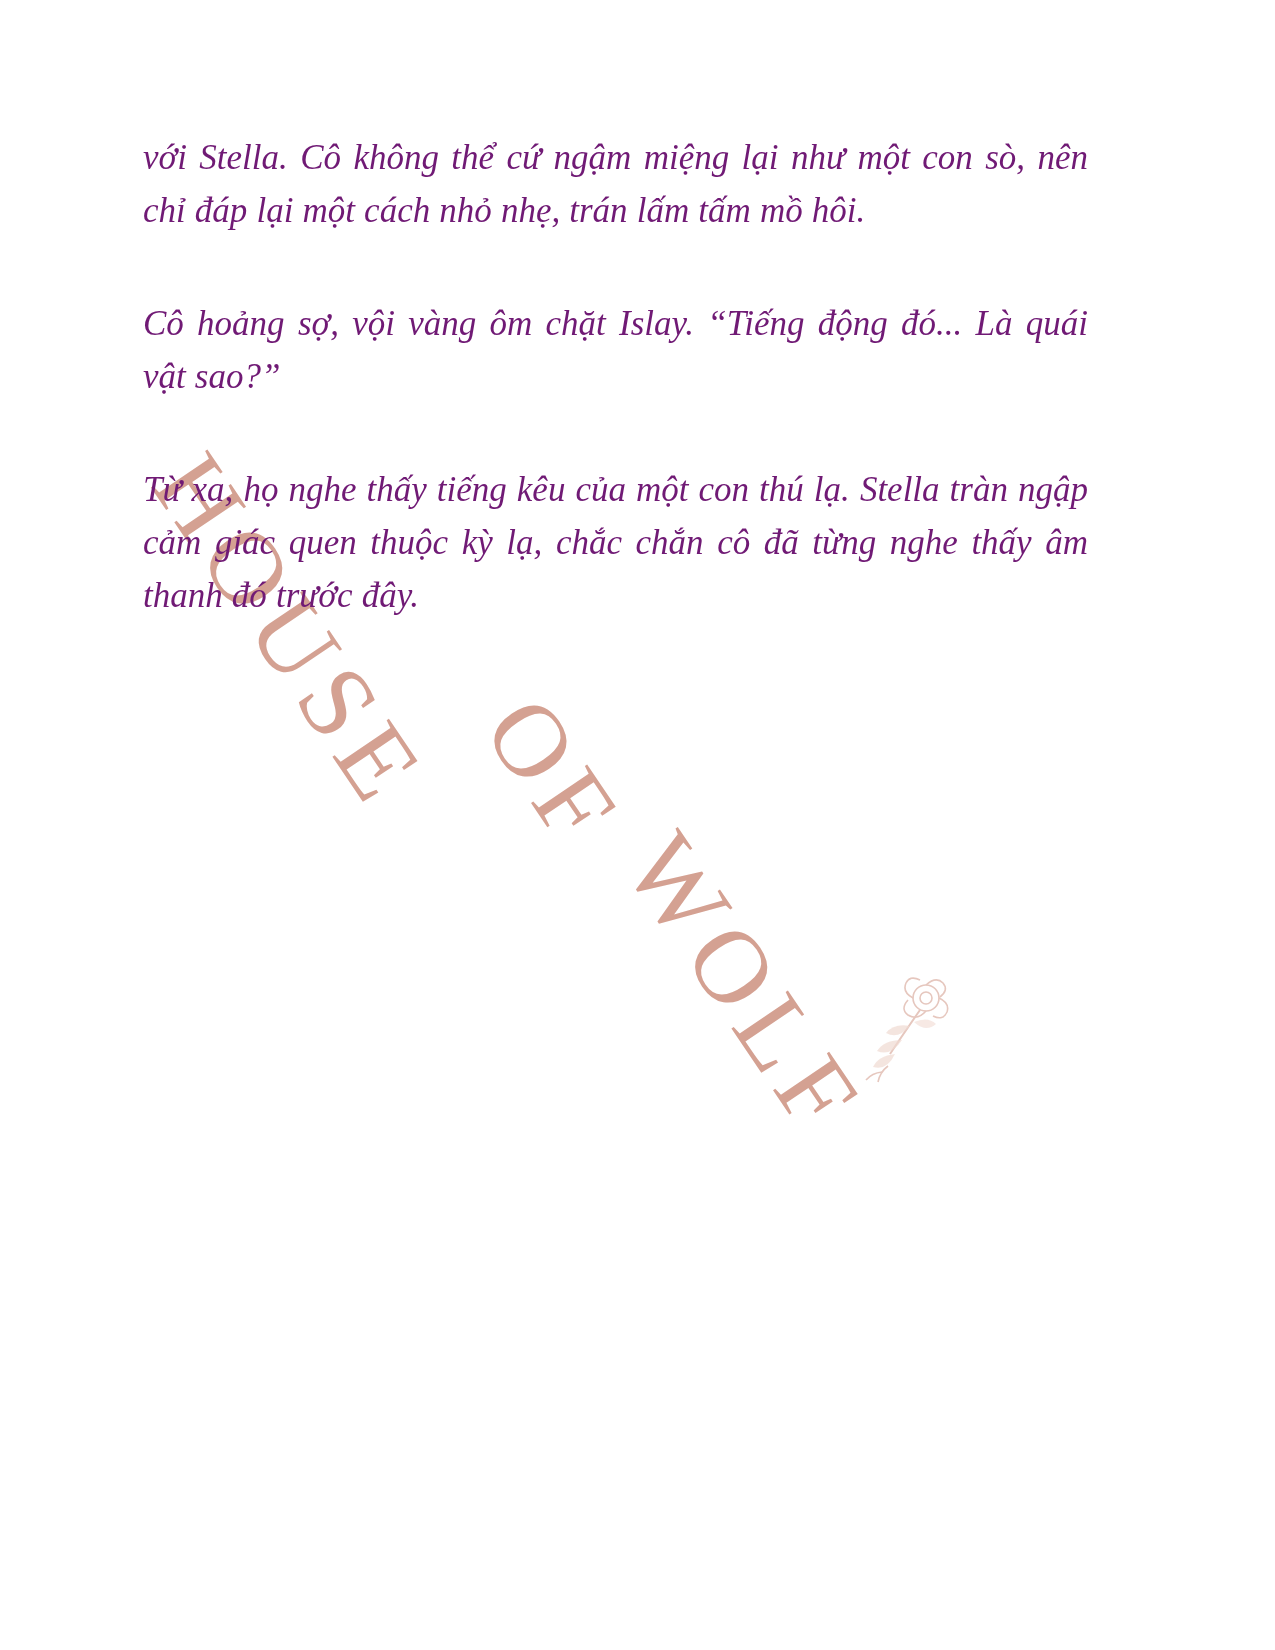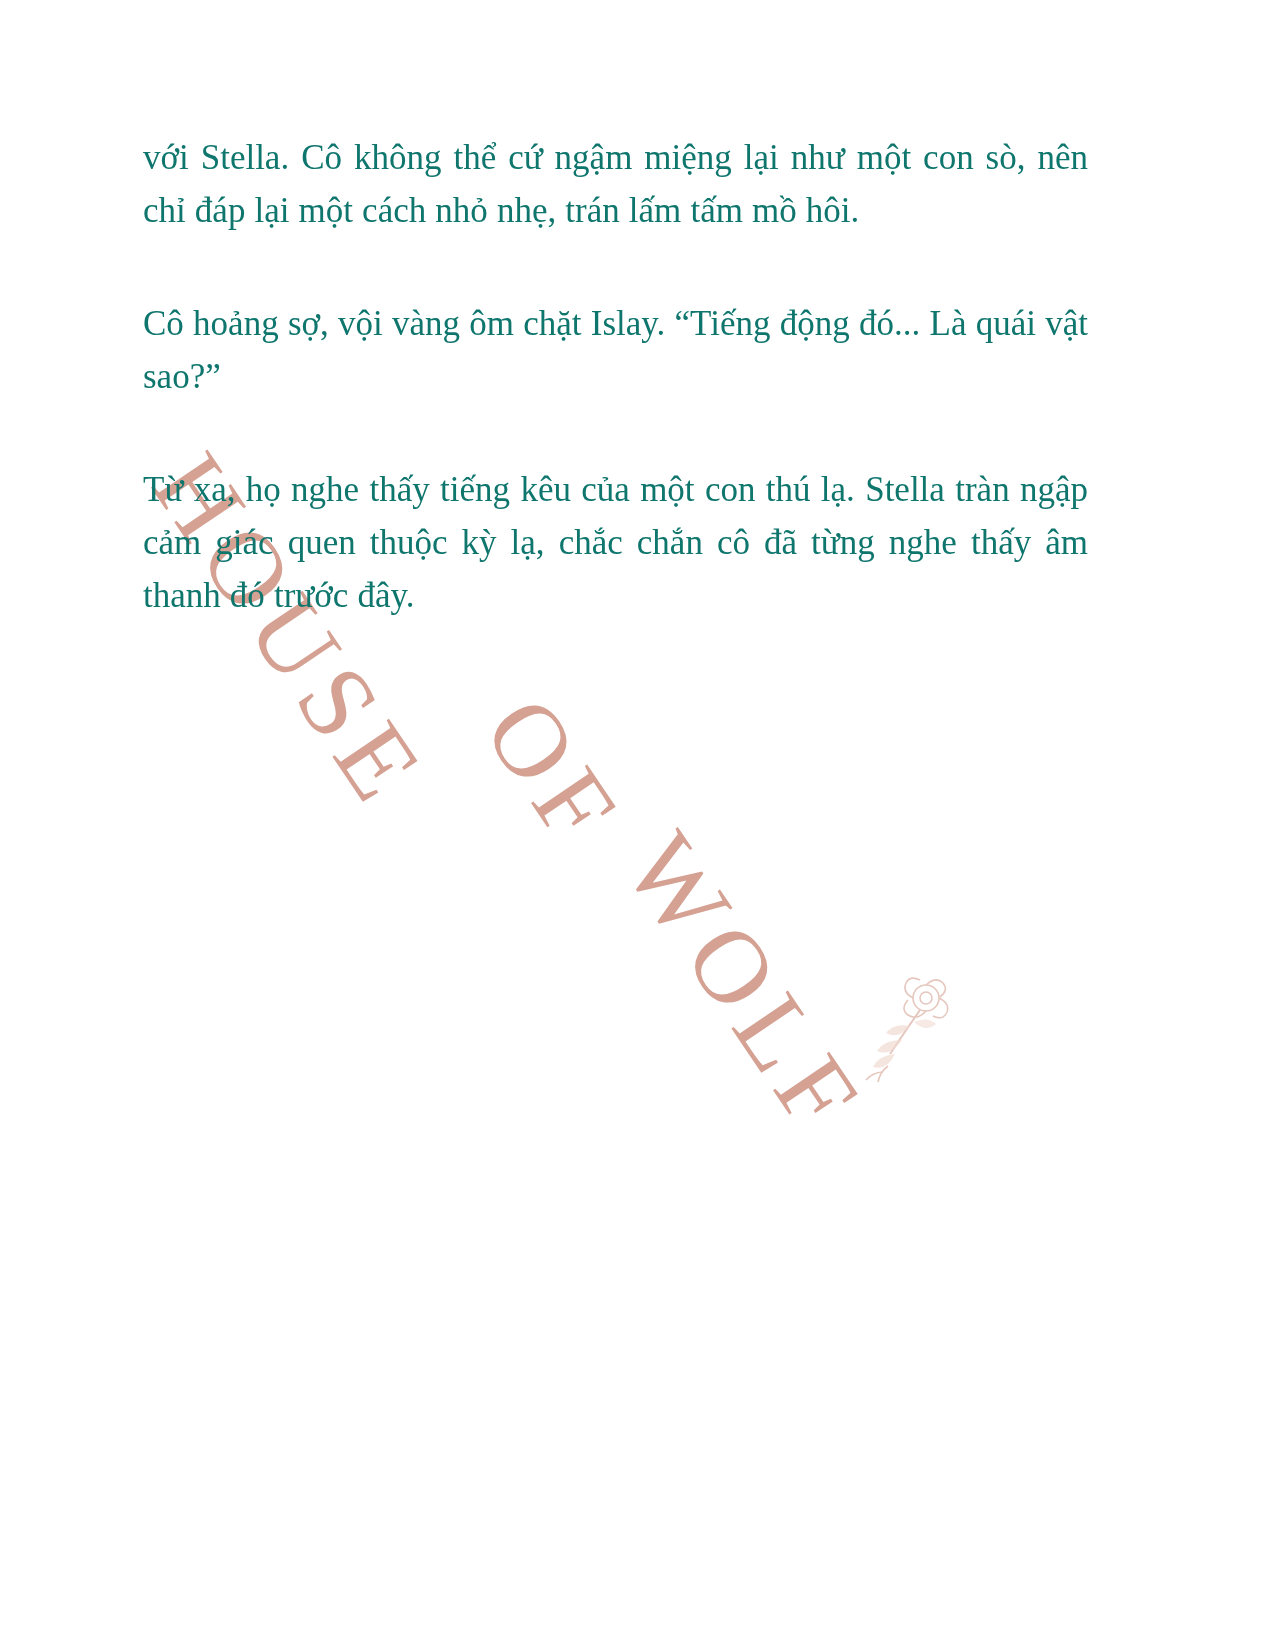--- a/index.html
+++ b/index.html
@@ -73,24 +73,25 @@
     position: absolute;
     left: 143px;
     top: 131px;
     width: 945px;
     z-index: 2;
   }
 
   .para {
     font-size: 35px;
     line-height: 53px;
-    color: #0f766e;
+    color: #701a75;
     text-align: justify;
     margin: 0 0 62px 0;
     word-spacing: 0.01em;
+    font-style: italic;
   }
   .para.last-left {
     text-align: justify;
   }
   .para:last-child {
     margin-bottom: 0;
   }
   .p-gap-a { margin-bottom: 60px; }
   .p-gap-b { margin-bottom: 58px; }
   .p-gap-c { margin-bottom: 62px; }

